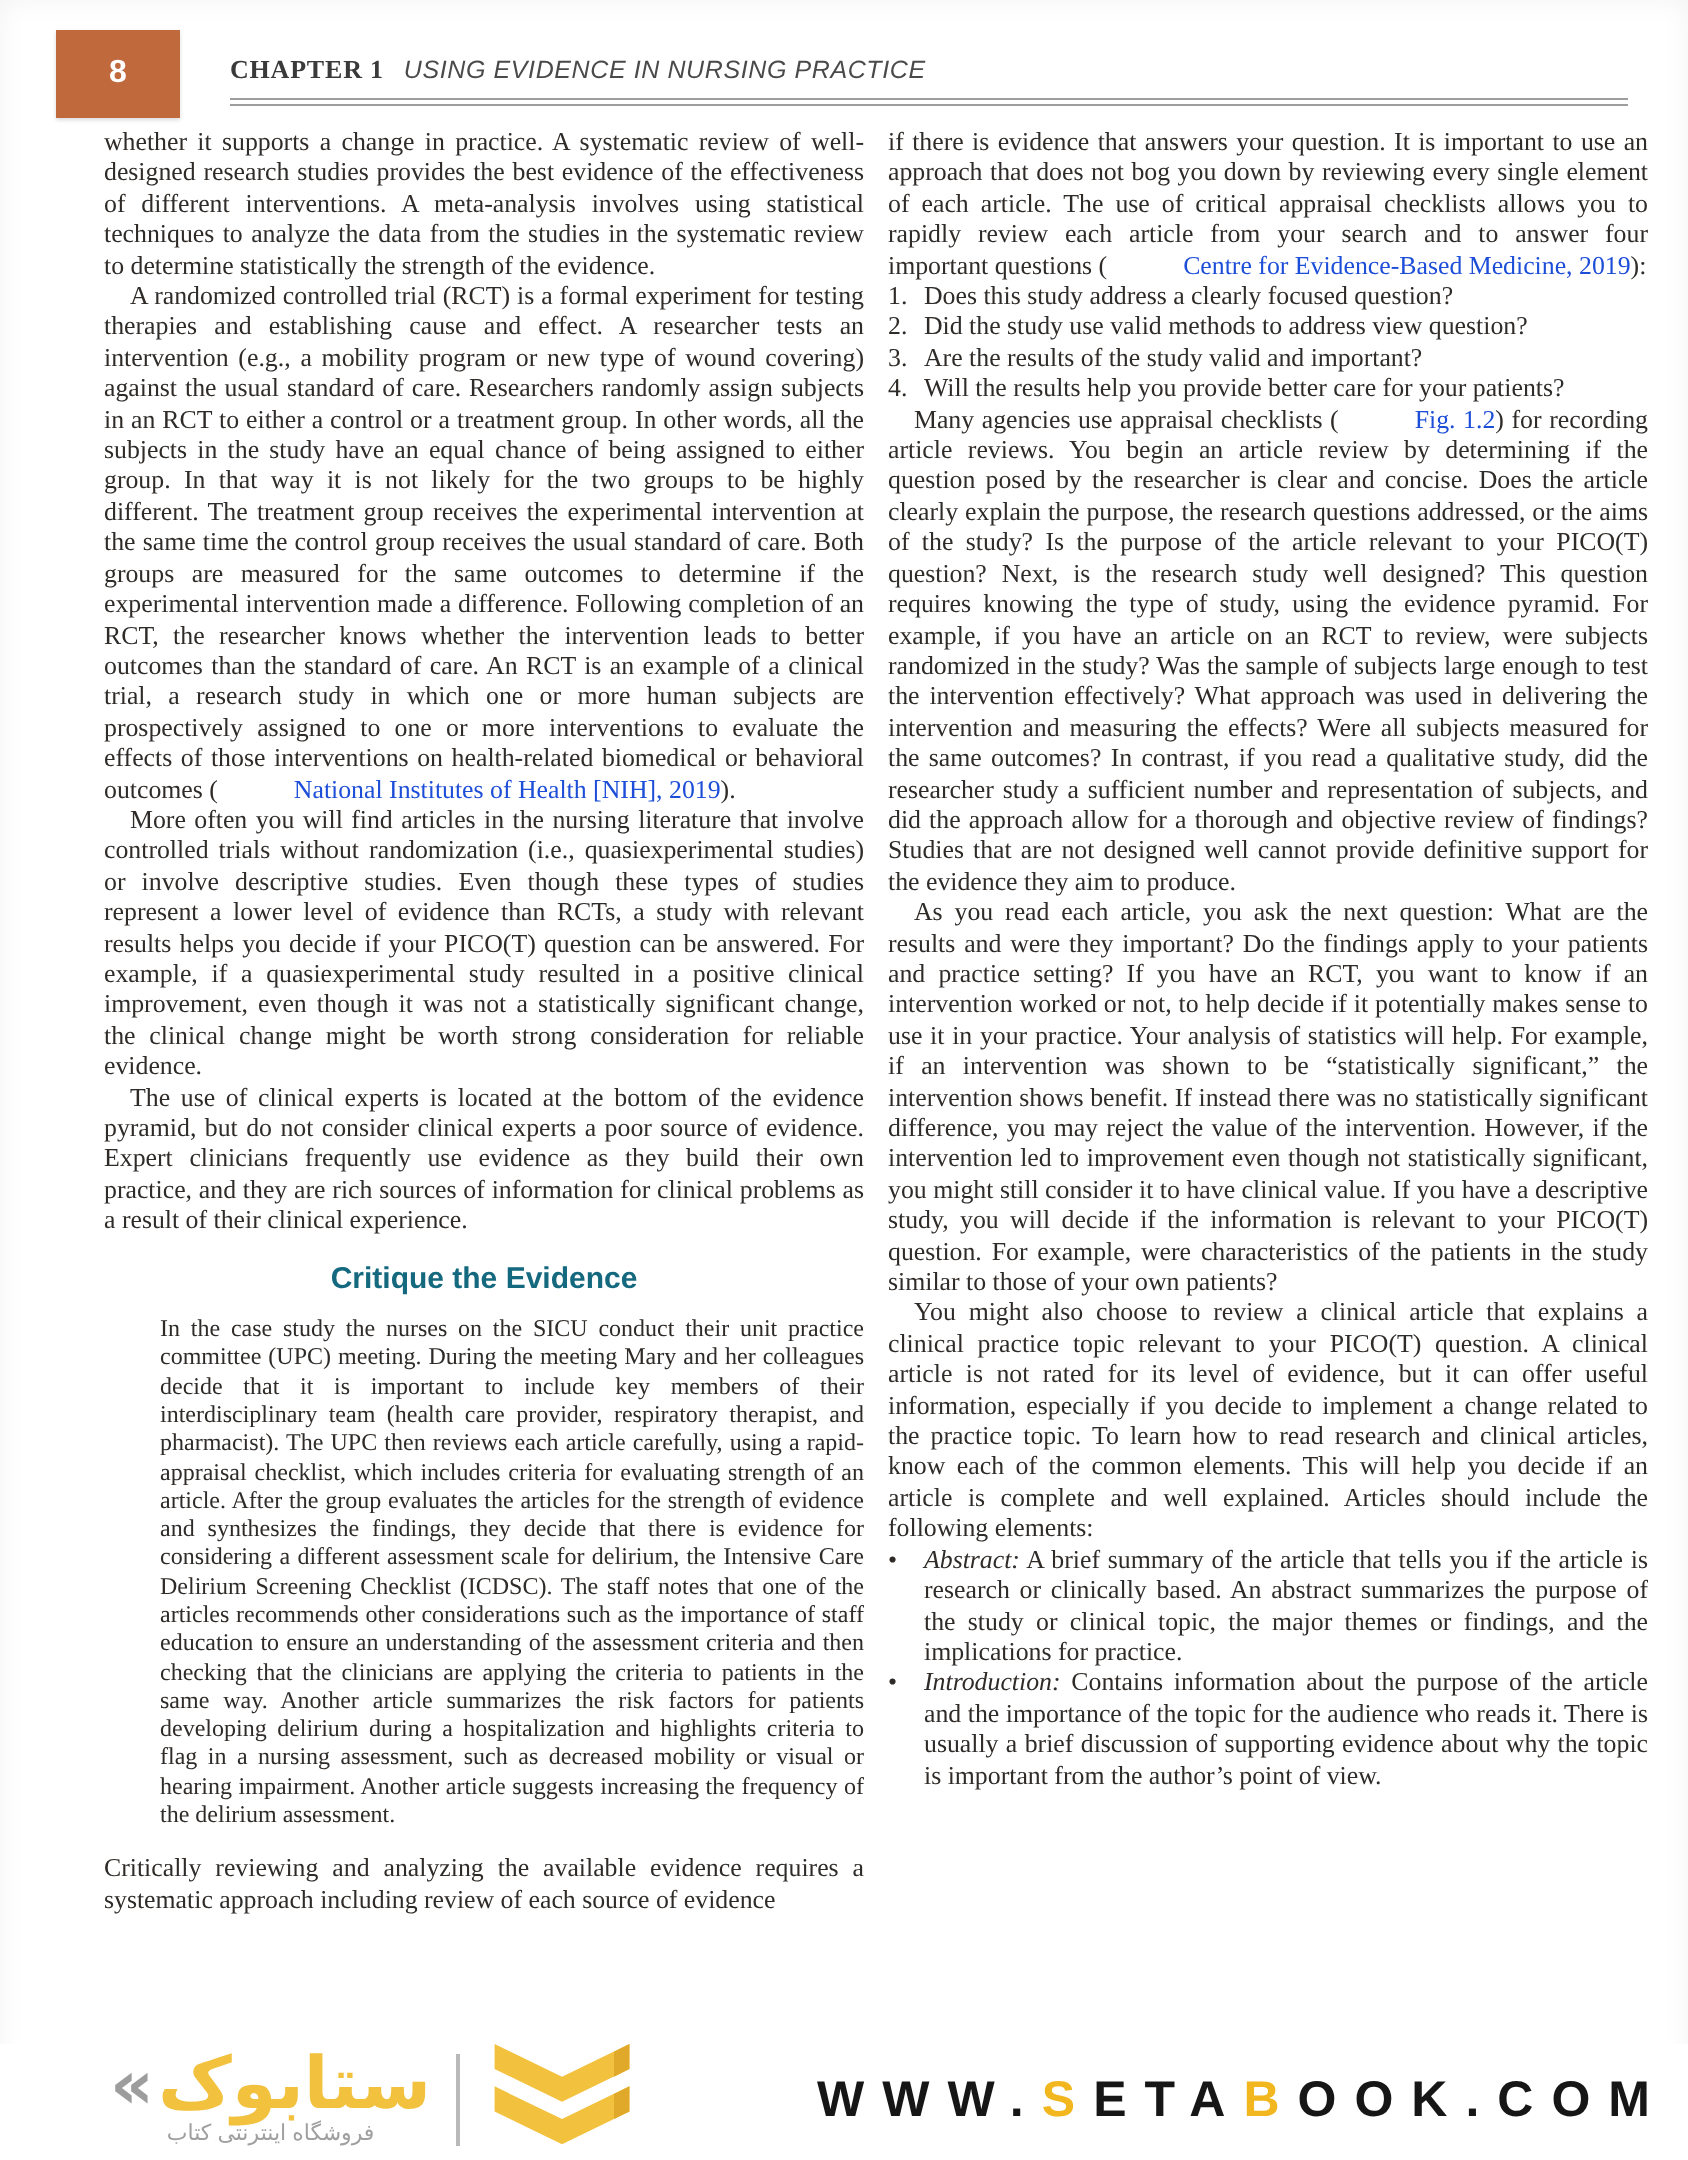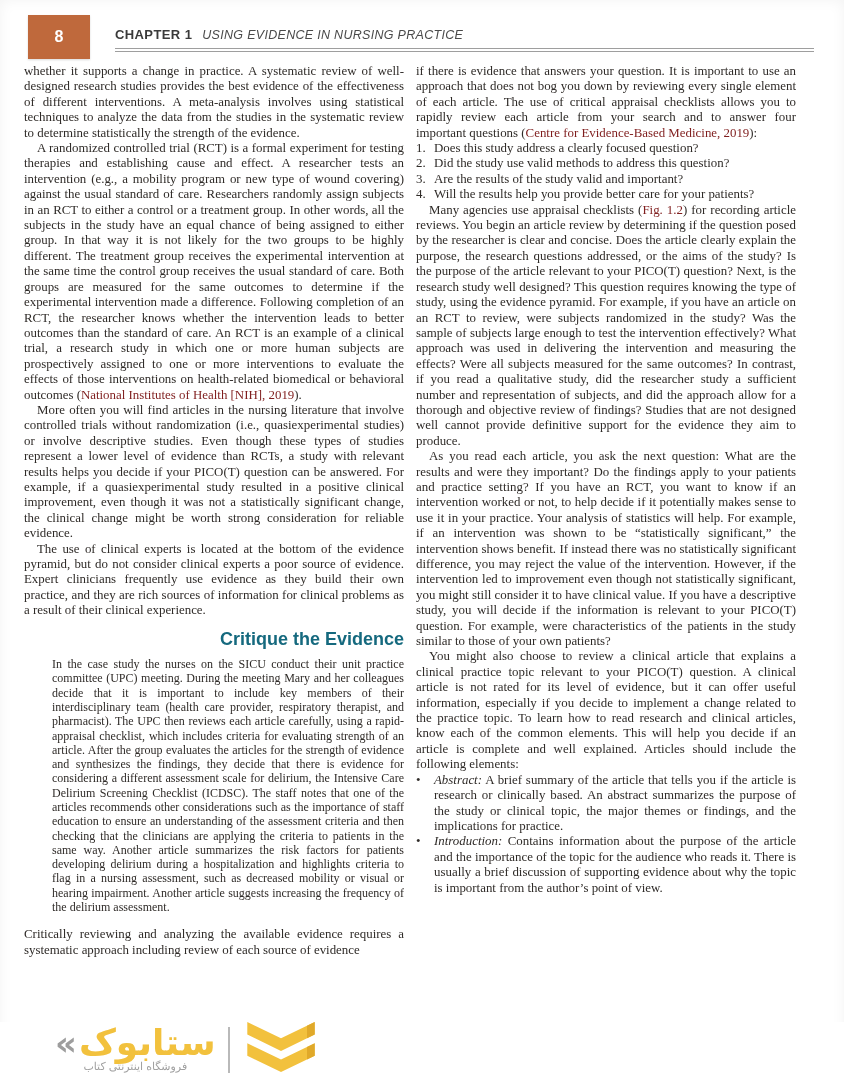--- a/index.html
+++ b/index.html
@@ -12,36 +12,36 @@
   
   .header{position:absolute;top:15px;left:28px;right:30px;display:flex;align-items:flex-start;}
   .pagenum-box{
     width:62px;height:44px;background:#bf693c;color:#fff;
     display:flex;align-items:center;justify-content:center;
     font-family:"Liberation Sans", sans-serif;font-weight:bold;font-size:16px;
     flex:none;box-shadow:0 1px 2px rgba(0,0,0,.15);
   }
   .chapter-col{flex:1;margin-left:25px;padding-top:12px;}
   .chapter-line{display:flex;align-items:baseline;padding-bottom:6px;border-bottom:4px double #9e9e9e;}
-  .chapter-label{font-family:Liberation Sans, sans-serif;font-weight:bold;font-size:13px;color:#3a3a3a;letter-spacing:.4px;text-align:center;}
+  .chapter-label{font-family:Liberation Serif, serif;font-weight:bold;font-size:13px;color:#3a3a3a;letter-spacing:.4px;text-align:center;}
   .chapter-title{font-family:"Liberation Sans", sans-serif;font-size:12.5px;color:#4a4a4a;margin-left:10px;letter-spacing:.3px;font-style:italic;}
   
   .columns{
-    position:absolute;top:64px;left:24px;width:772px;height:940px;
+    position:absolute;top:64px;left:52px;width:772px;height:940px;
     display:flex;gap:12px;overflow:hidden;
   }
   .col{width:380px;font-size:12.9px;line-height:15.4px;text-align:justify;}
   .para{margin:0;}
   .para.ind{text-indent:13px;}
   .para + .para{margin-top:0;}
-  .link{color:#7f1d1d;}
+  .link{color:#1d4ed8;margin-left:38px;}
   .italic{font-style:italic;}
   .section-heading{
-    font-family:"Liberation Sans", sans-serif;font-weight:bold;font-size:18px;
-    color:#15697e;margin:13px 0 10px 0;text-align:right;
+    font-family:"Liberation Sans", sans-serif;font-weight:bold;font-size:15px;
+    color:#15697e;margin:13px 0 10px 0;text-align:center;
   }
   .case-study{margin:0 0 13px 28px;font-size:12px;line-height:14.3px;}
   .list-block{margin:0;}
   .list-item{display:flex;align-items:flex-start;}
   .marker{flex:none;width:18px;}
   .li-text{flex:1;text-align:justify;}
   
   .footer{
     position:absolute;left:0;right:0;bottom:0;height:58px;background:#fff;
     display:flex;align-items:center;justify-content:space-between;
@@ -102,21 +102,21 @@
       <div>
           <p class="para"><span>if there is evidence that answers your question. It is important to use an approach that does not bog you down by reviewing every single element of each article. The use of critical appraisal checklists allows you to rapidly review each article from your search and to answer four important questions (</span><span class="link">Centre for Evidence-Based Medicine, 2019</span><span>):</span></p>
         </div>
       <div class="list-block">
           <div class="list-item">
             <span class="marker">1.</span>
             <span class="li-text"><span>Does this study address a clearly focused question?</span></span>
           </div>
           <div class="list-item">
             <span class="marker">2.</span>
-            <span class="li-text"><span>Did the study use valid methods to address this question?</span></span>
+            <span class="li-text"><span>Did the study use valid methods to address view question?</span></span>
           </div>
           <div class="list-item">
             <span class="marker">3.</span>
             <span class="li-text"><span>Are the results of the study valid and important?</span></span>
           </div>
           <div class="list-item">
             <span class="marker">4.</span>
             <span class="li-text"><span>Will the results help you provide better care for your patients?</span></span>
           </div>
         </div>
@@ -151,16 +151,17 @@
       <span>
         <svg width="78" height="52" viewBox="0 0 78 54" xmlns="http://www.w3.org/2000/svg">
           <polygon points="4,0 39,17 74,0 74,13 39,30 4,13" fill="#f2c13d"></polygon>
           <polygon points="4,22 39,39 74,22 74,35 39,52 4,35" fill="#f2c13d"></polygon>
           <polygon points="74,0 74,13 66,17 66,4" fill="#e0a92a"></polygon>
           <polygon points="74,22 74,35 66,39 66,26" fill="#e0a92a"></polygon>
         </svg>
       </span>
     </div>
     <div class="brand-right">
+      <div class="url-line"><span>WWW.</span><span class="yellow">S</span><span>ETA</span><span class="yellow">B</span><span>OOK.COM</span></div>
     </div>
   </div>
 
 </div>
 
 </body></html>

